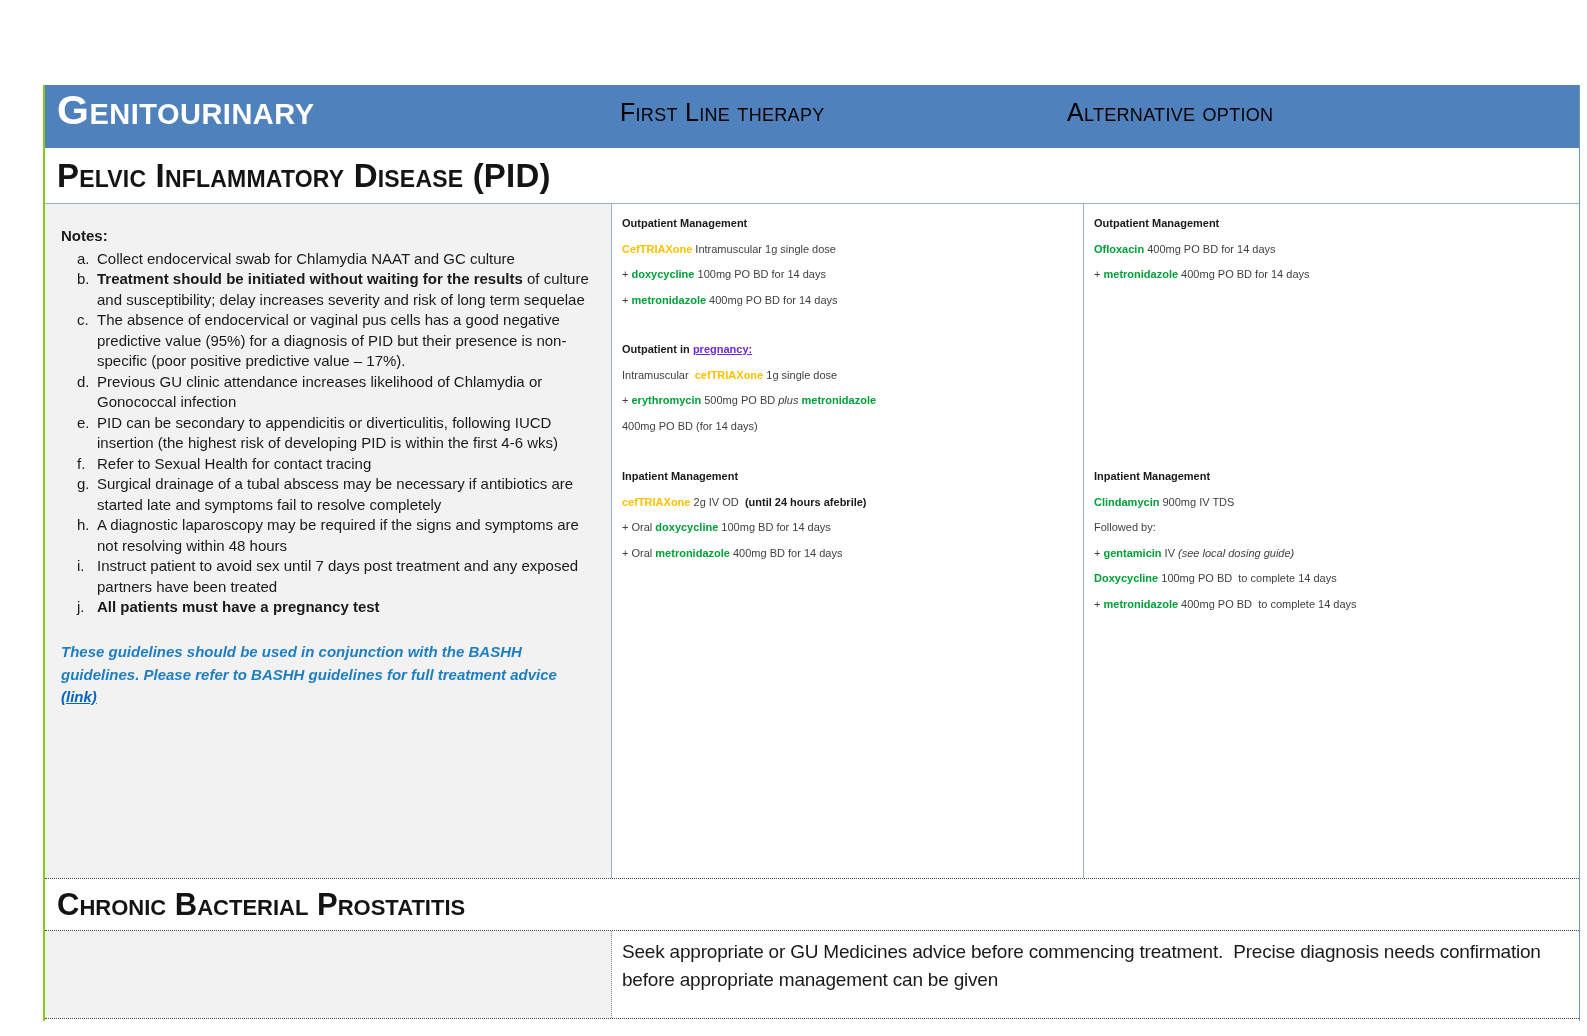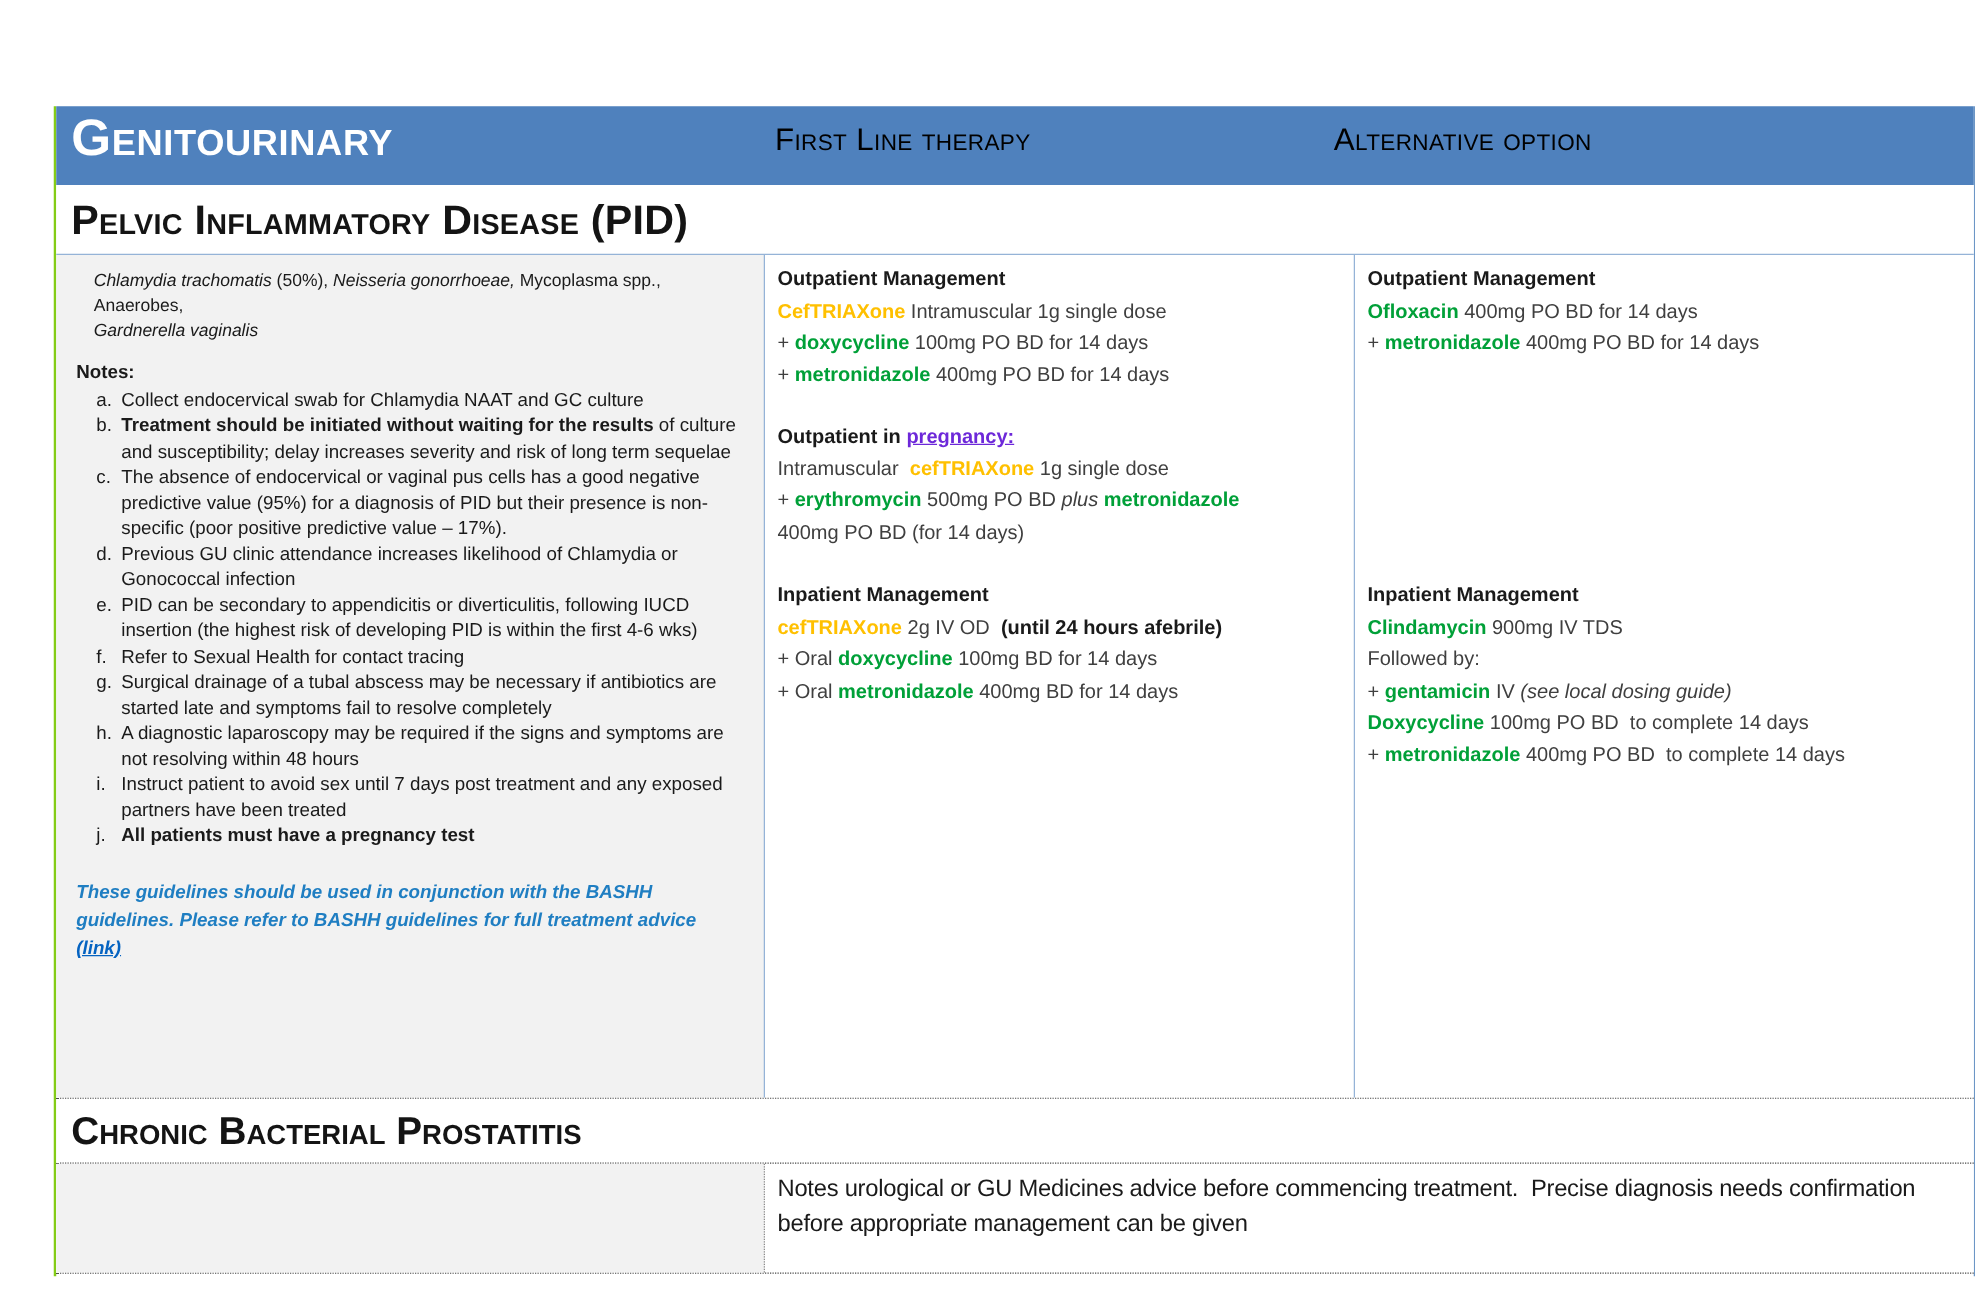--- a/index.html
+++ b/index.html
@@ -36,21 +36,21 @@
   .notes-list{margin-top:2px;}
   .note-item{display:grid;grid-template-columns:36px 1fr;column-gap:0;}
   .note-label{padding-left:16px;}
   .note-text{padding-right:2px;}
 
   .bashh-note{margin-top:22px;color:#1F7EC2;font-weight:700;font-style:italic;font-size:15px;line-height:23px;}
   .bashh-link{display:inline-block;margin-top:1px;color:#0563C1;font-weight:700;font-style:italic;
               text-decoration:underline;font-size:15px;cursor:pointer;}
 
   
-  .block{position:absolute;left:10px;right:4px;font-size:16px;line-height:25.5px;color:#3F3F3F;}
+  .block{position:absolute;left:10px;right:4px;font-size:11px;line-height:25.5px;color:#3F3F3F;}
   .rich-line{white-space:pre-wrap;}
 
   
   .s-r{}
   .s-b{font-weight:700;color:#1a1a1a;}
   .s-bu{font-weight:700;color:#6d28d9;text-decoration:underline;}
   .s-i{font-style:italic;}
   .s-ri{font-style:italic;}
   .s-gold{font-weight:700;color:#FFC000;}
   .s-green{font-weight:700;color:#00A038;}
@@ -77,24 +77,20 @@
       <div class="col-label alt">Alternative option</div>
     </div>
 
     <div class="pid-title-row">
       <div class="section-title">Pelvic Inflammatory Disease (PID)</div>
     </div>
 
     <div class="content-row">
 
       <div class="col-notes">
-        <div class="pathogen-lines">
-            <div class="rich-line"><span class="s-i">Chlamydia trachomatis</span><span class="s-r"> (50%), </span><span class="s-i">Neisseria gonorrhoeae,</span><span class="s-r"> Mycoplasma spp., Anaerobes,</span></div>
-            <div class="rich-line"><span class="s-i">Gardnerella vaginalis</span></div>
-          </div>
         <div class="notes-label">Notes:</div>
         <div class="notes-list">
             <div class="note-item">
               <div class="note-label">a.</div>
               <div class="note-text"><span class="s-r">Collect endocervical swab for Chlamydia NAAT and GC culture</span></div>
             </div>
             <div class="note-item">
               <div class="note-label">b.</div>
               <div class="note-text"><span class="s-b">Treatment should be initiated without waiting for the results</span><span class="s-r"> of culture and susceptibility; delay increases severity and risk of long term sequelae</span></div>
             </div>
@@ -171,17 +167,17 @@
             <div class="rich-line"><span class="s-r">+ </span><span class="s-green">metronidazole</span><span class="s-r"> 400mg PO BD  to complete 14 days</span></div>
           </div>
         </div>
     </div>
 
     <div class="prost-row">
       <div class="prost-title">Chronic Bacterial Prostatitis</div>
     </div>
     <div class="bottom-row">
       <div class="bottom-left"></div>
-      <div class="bottom-advice">Notes urological or GU Medicines advice before commencing treatment.  Precise diagnosis needs confirmation before appropriate management can be given</div>
+      <div class="bottom-advice">Seek appropriate or GU Medicines advice before commencing treatment.  Precise diagnosis needs confirmation before appropriate management can be given</div>
     </div>
 
   </div>
 </div>
 
 </body></html>

